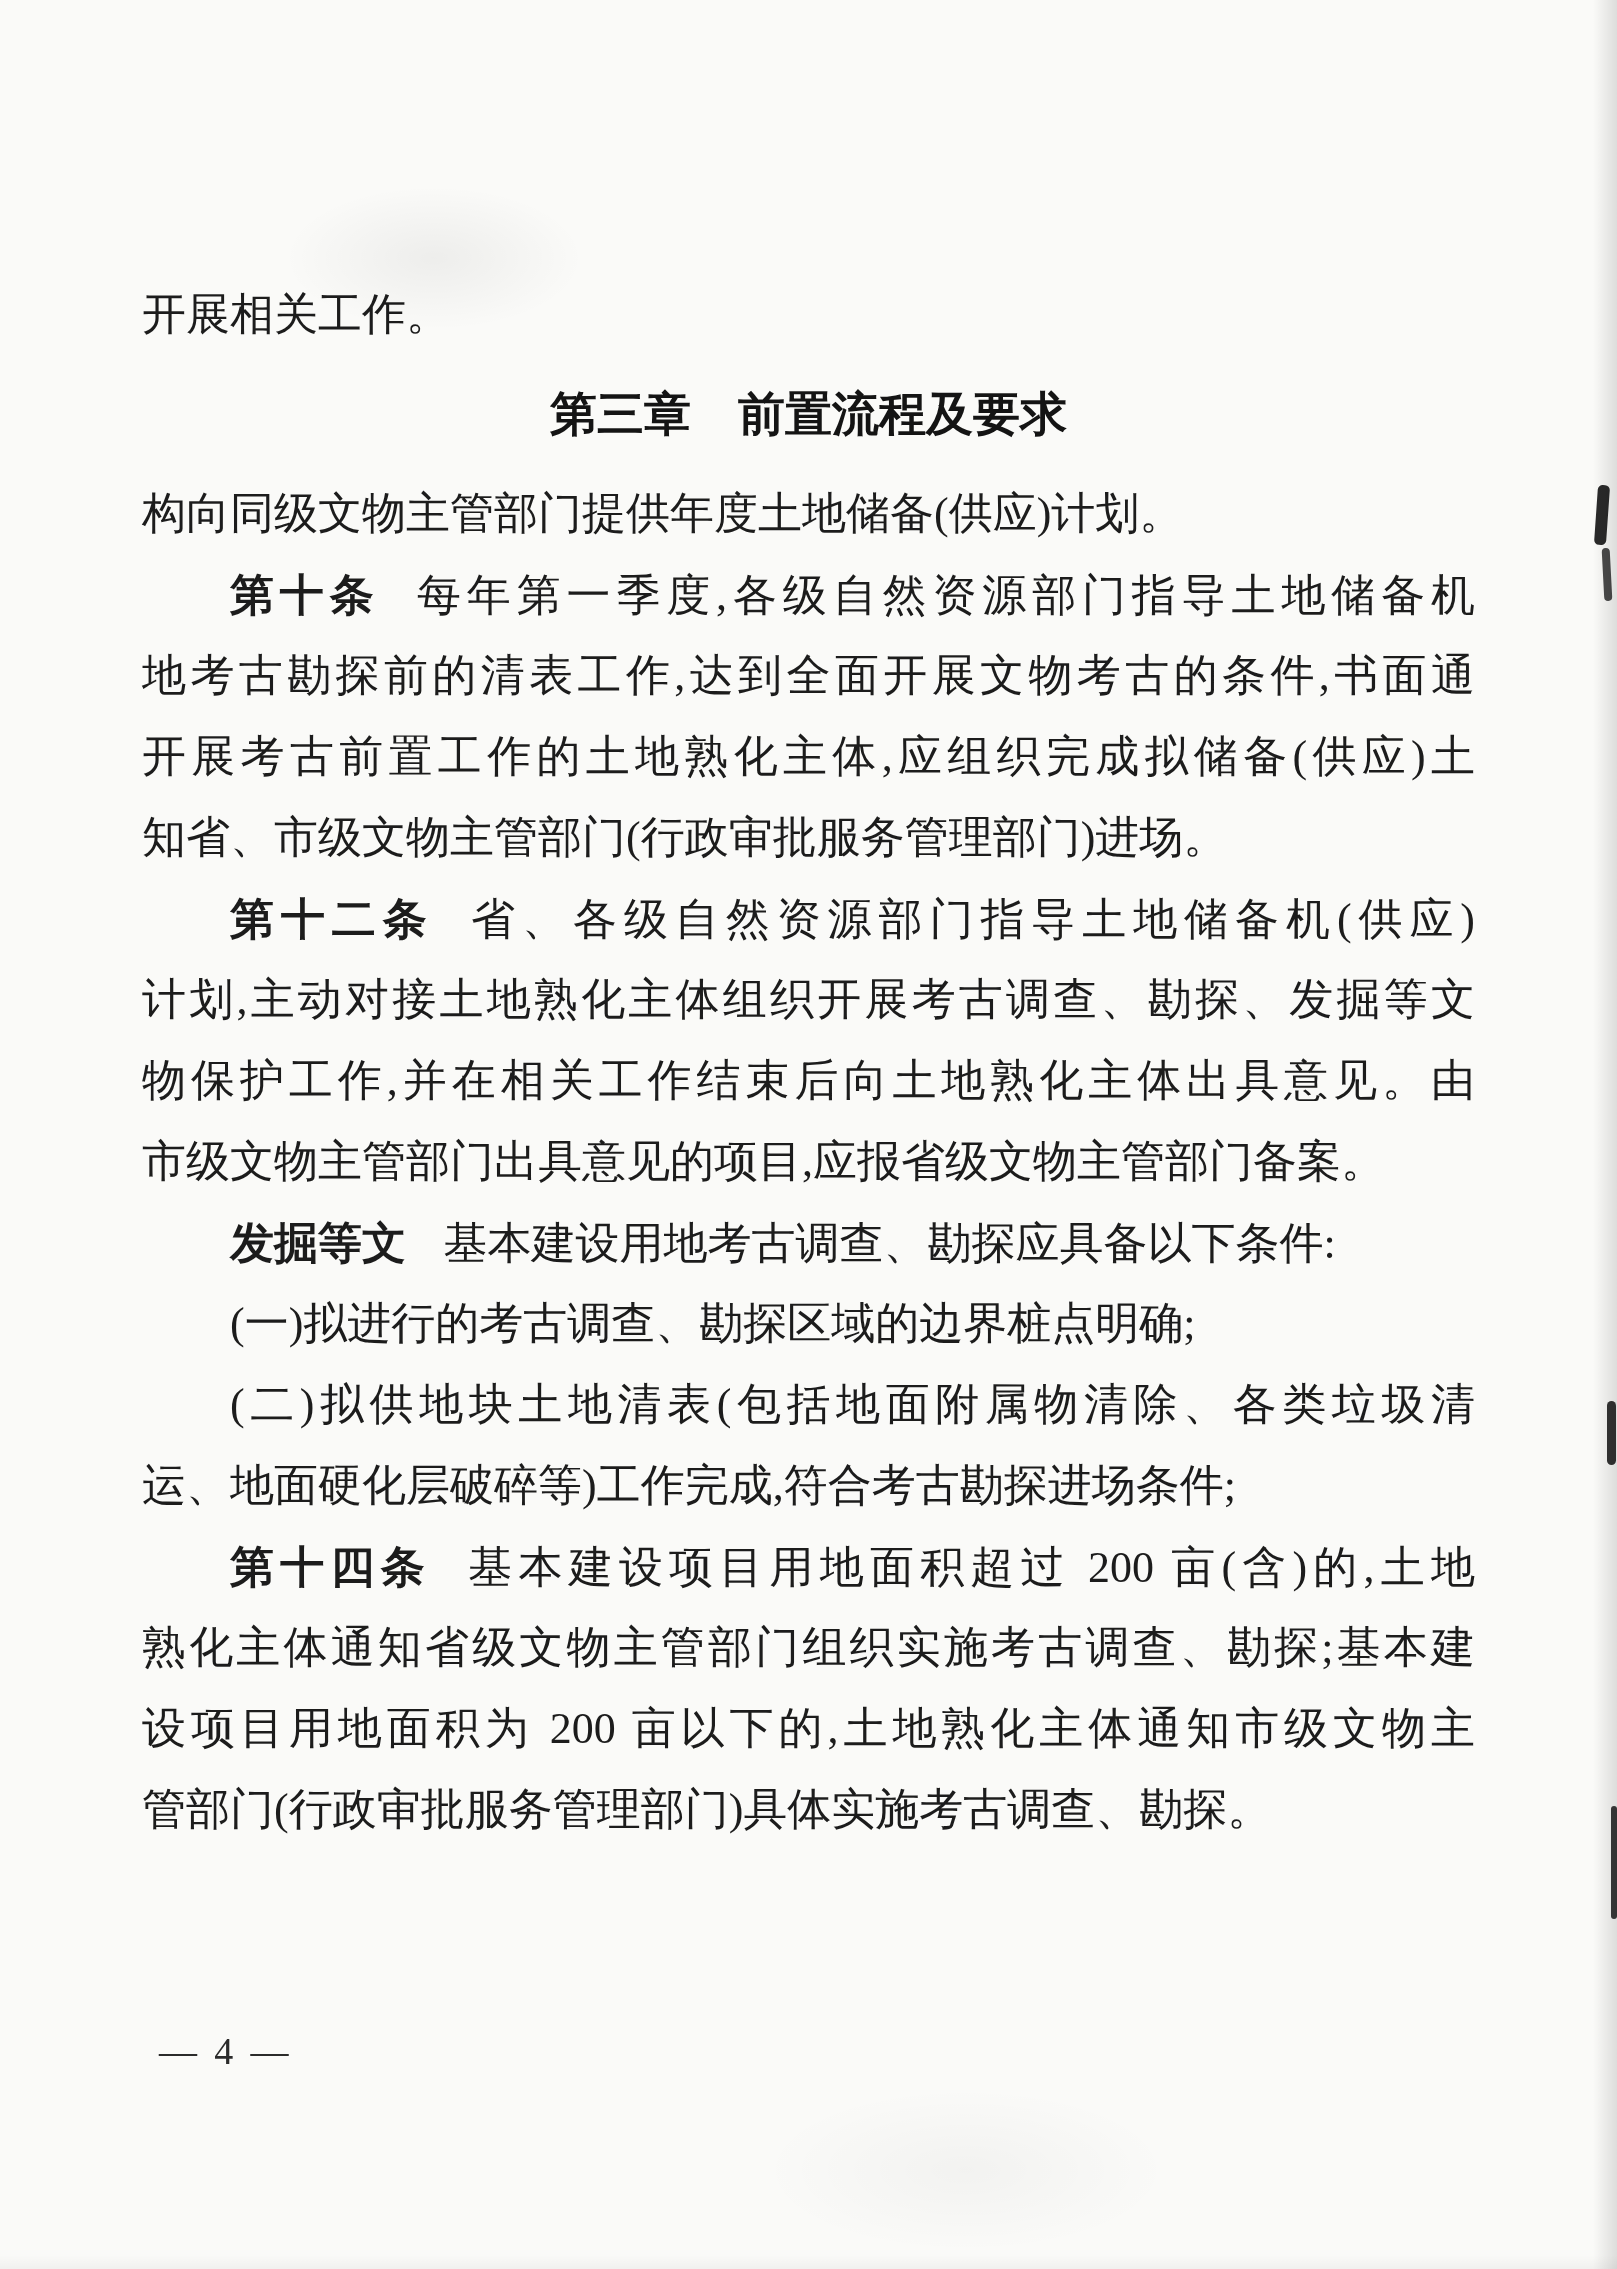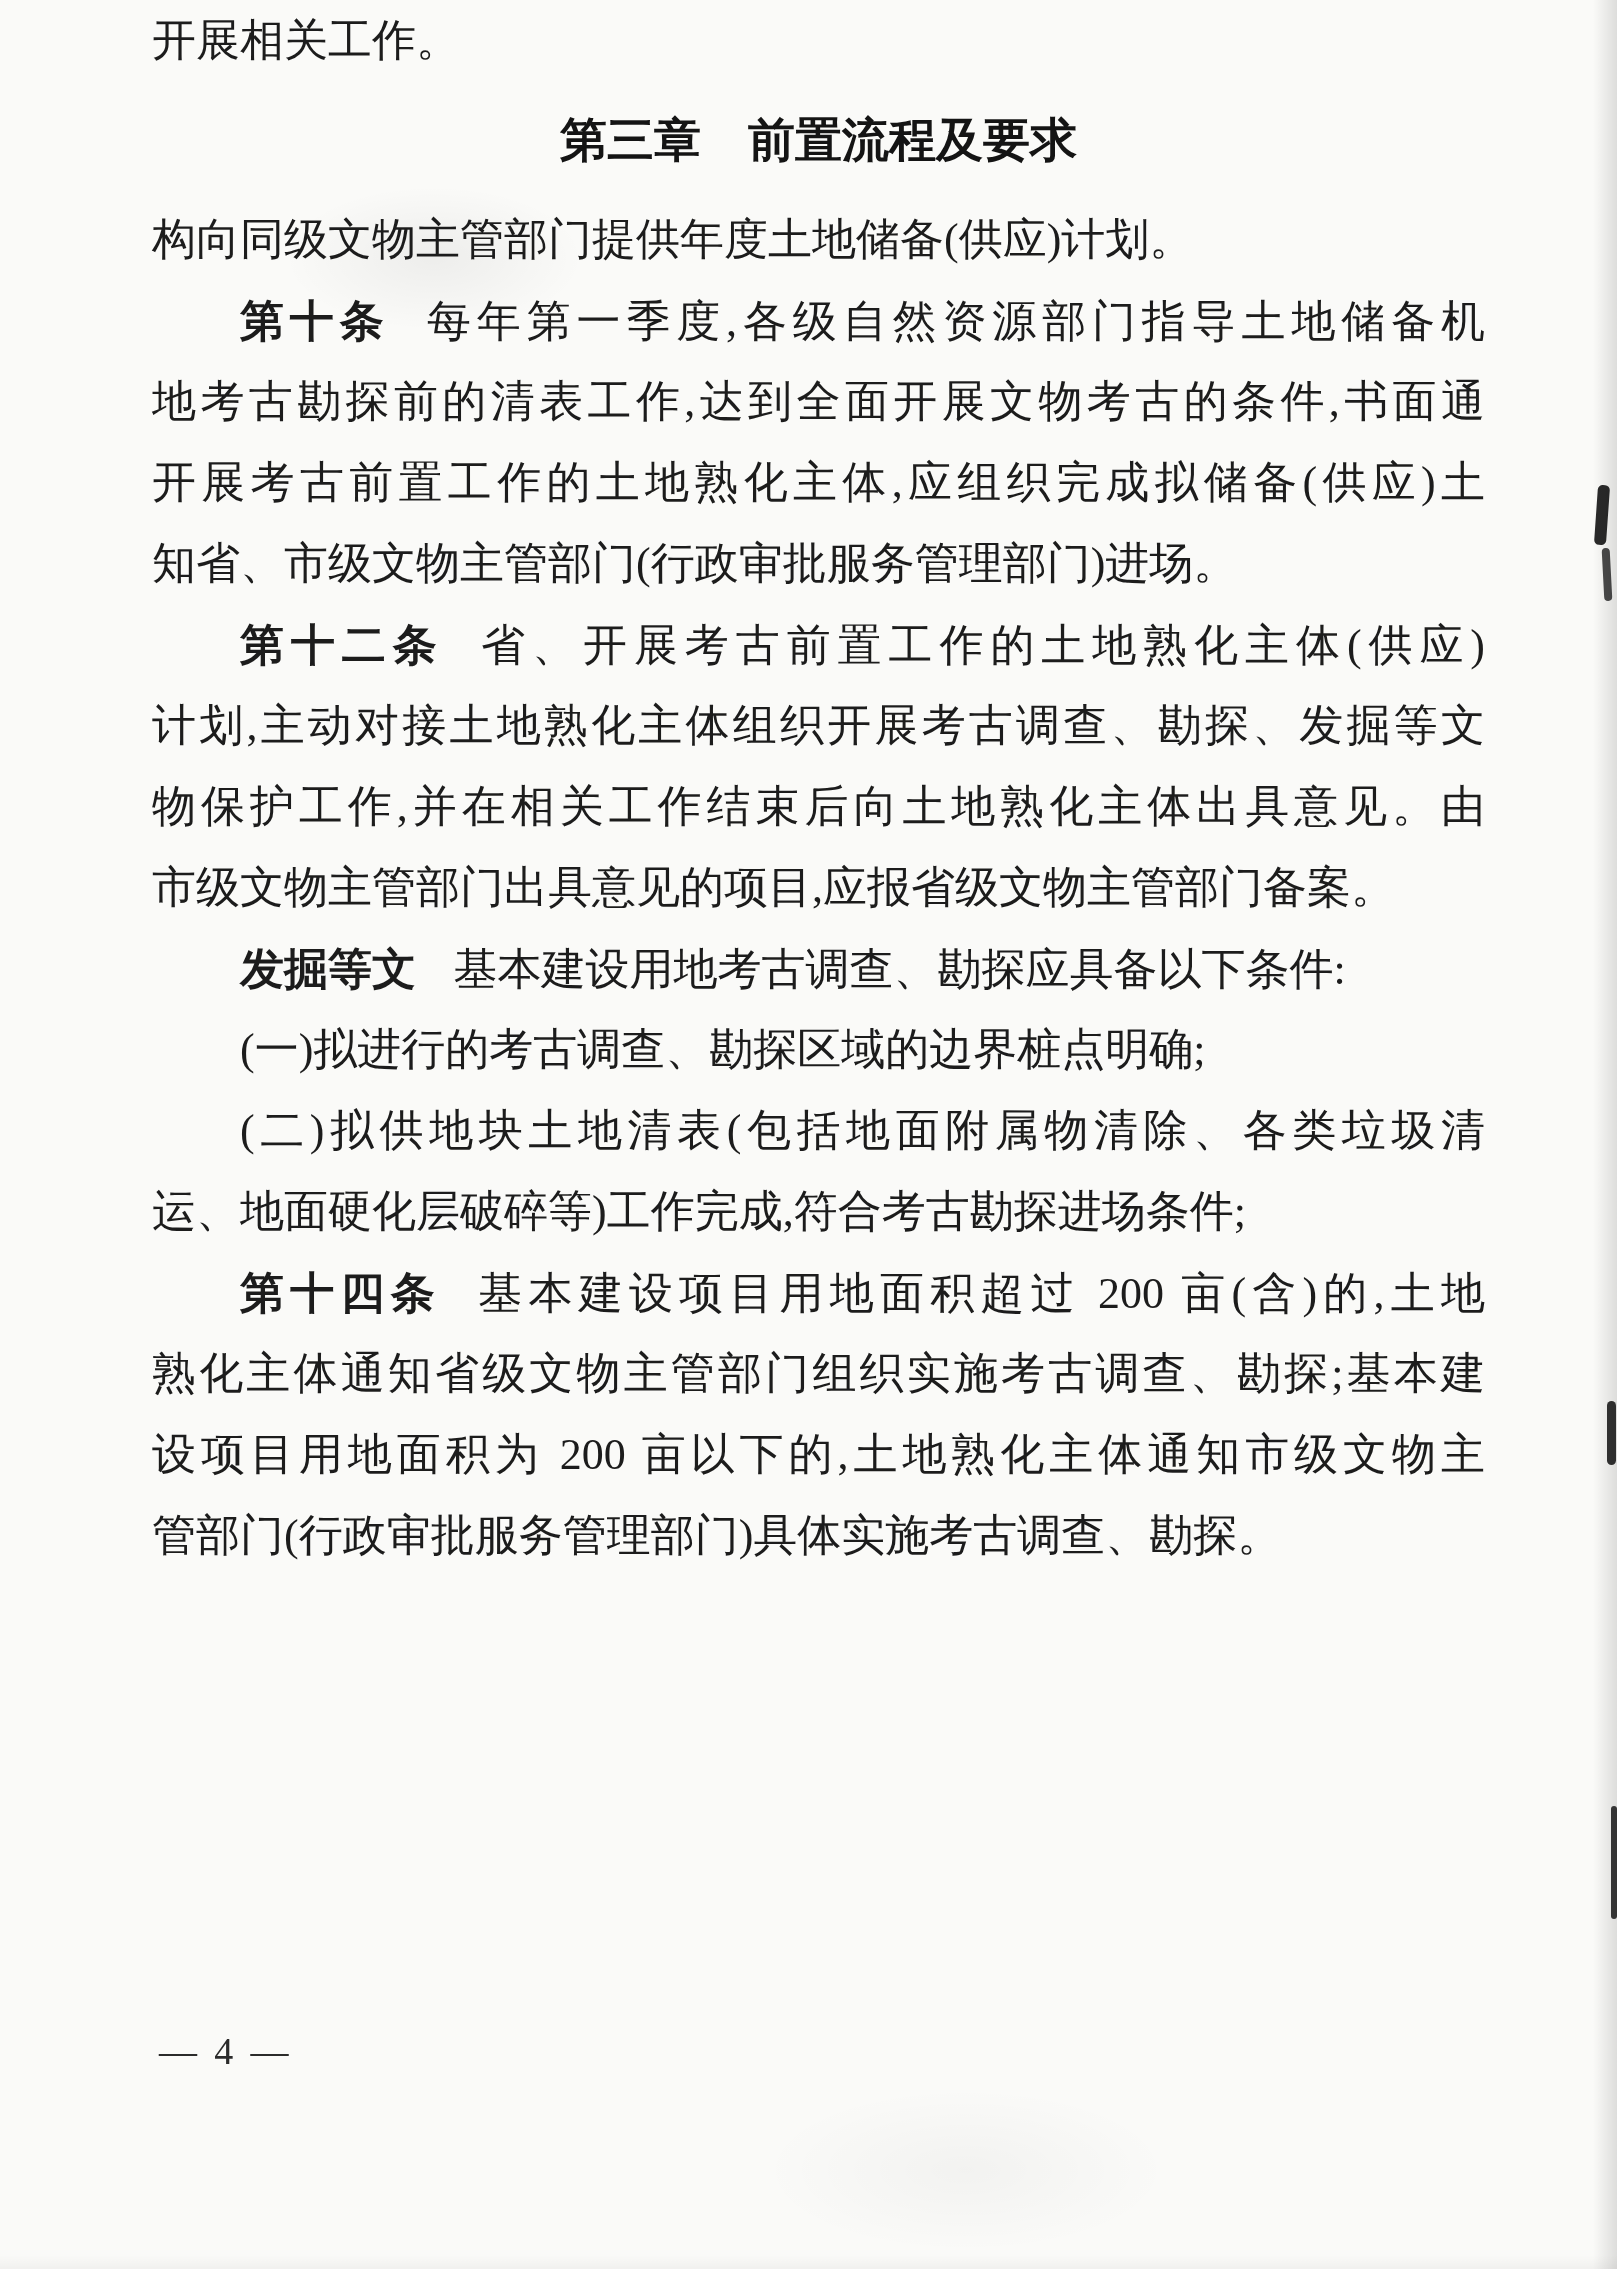--- a/index.html
+++ b/index.html
@@ -19,21 +19,22 @@
     background:radial-gradient(ellipse at center,rgba(0,0,0,0.05),rgba(0,0,0,0) 70%);}
   .smudge-bottom{position:absolute;left:761px;top:2087px;width:410px;height:166px;
     background:radial-gradient(ellipse at center,rgba(0,0,0,0.03),rgba(0,0,0,0) 70%);}
   .scan-mark{position:absolute;background:#2a2a2a;border-radius:4.9px;}
   .mark1{left:1596px;top:485px;width:11.7px;height:60px;transform:rotate(4deg);}
   .mark2{left:1603px;top:548px;width:7.8px;height:53px;background:#4a4a4a;transform:rotate(-3deg);}
   .mark3{left:1607px;top:1401px;width:8.8px;height:64px;background:#333;}
   .mark4{left:1611px;top:1806px;width:5.9px;height:113px;background:#3a3a3a;}
 
   .doc{
-    position:absolute;left:152px;top:0;width:1333px;
+    position:absolute;left:142px;top:0;width:1333px;
+    padding-top:274px;
   }
   .line{
     height:81px;line-height:81px;
     font-size:44px;
     white-space:nowrap;
     text-align:left;
   }
   .line.full{
     white-space:normal;
     text-align:justify;
@@ -83,21 +84,21 @@
       <span>地考古勘探前的清表工作,达到全面开展文物考古的条件,书面通</span>
     </div>
     <div class="line full">
       <span>开展考古前置工作的土地熟化主体,应组织完成拟储备(供应)土</span>
     </div>
     <div class="line">
       <span>知省、市级文物主管部门(行政审批服务管理部门)进场。</span>
     </div>
 
     <div class="line full indent">
-      <span class="term">第十二条</span><span>省、开展考古前置工作的土地熟化主体(供应)</span>
+      <span class="term">第十二条</span><span>省、各级自然资源部门指导土地储备机(供应)</span>
     </div>
     <div class="line full">
       <span>计划,主动对接土地熟化主体组织开展考古调查、勘探、发掘等文</span>
     </div>
     <div class="line full">
       <span>物保护工作,并在相关工作结束后向土地熟化主体出具意见。由</span>
     </div>
     <div class="line">
       <span>市级文物主管部门出具意见的项目,应报省级文物主管部门备案。</span>
     </div>

